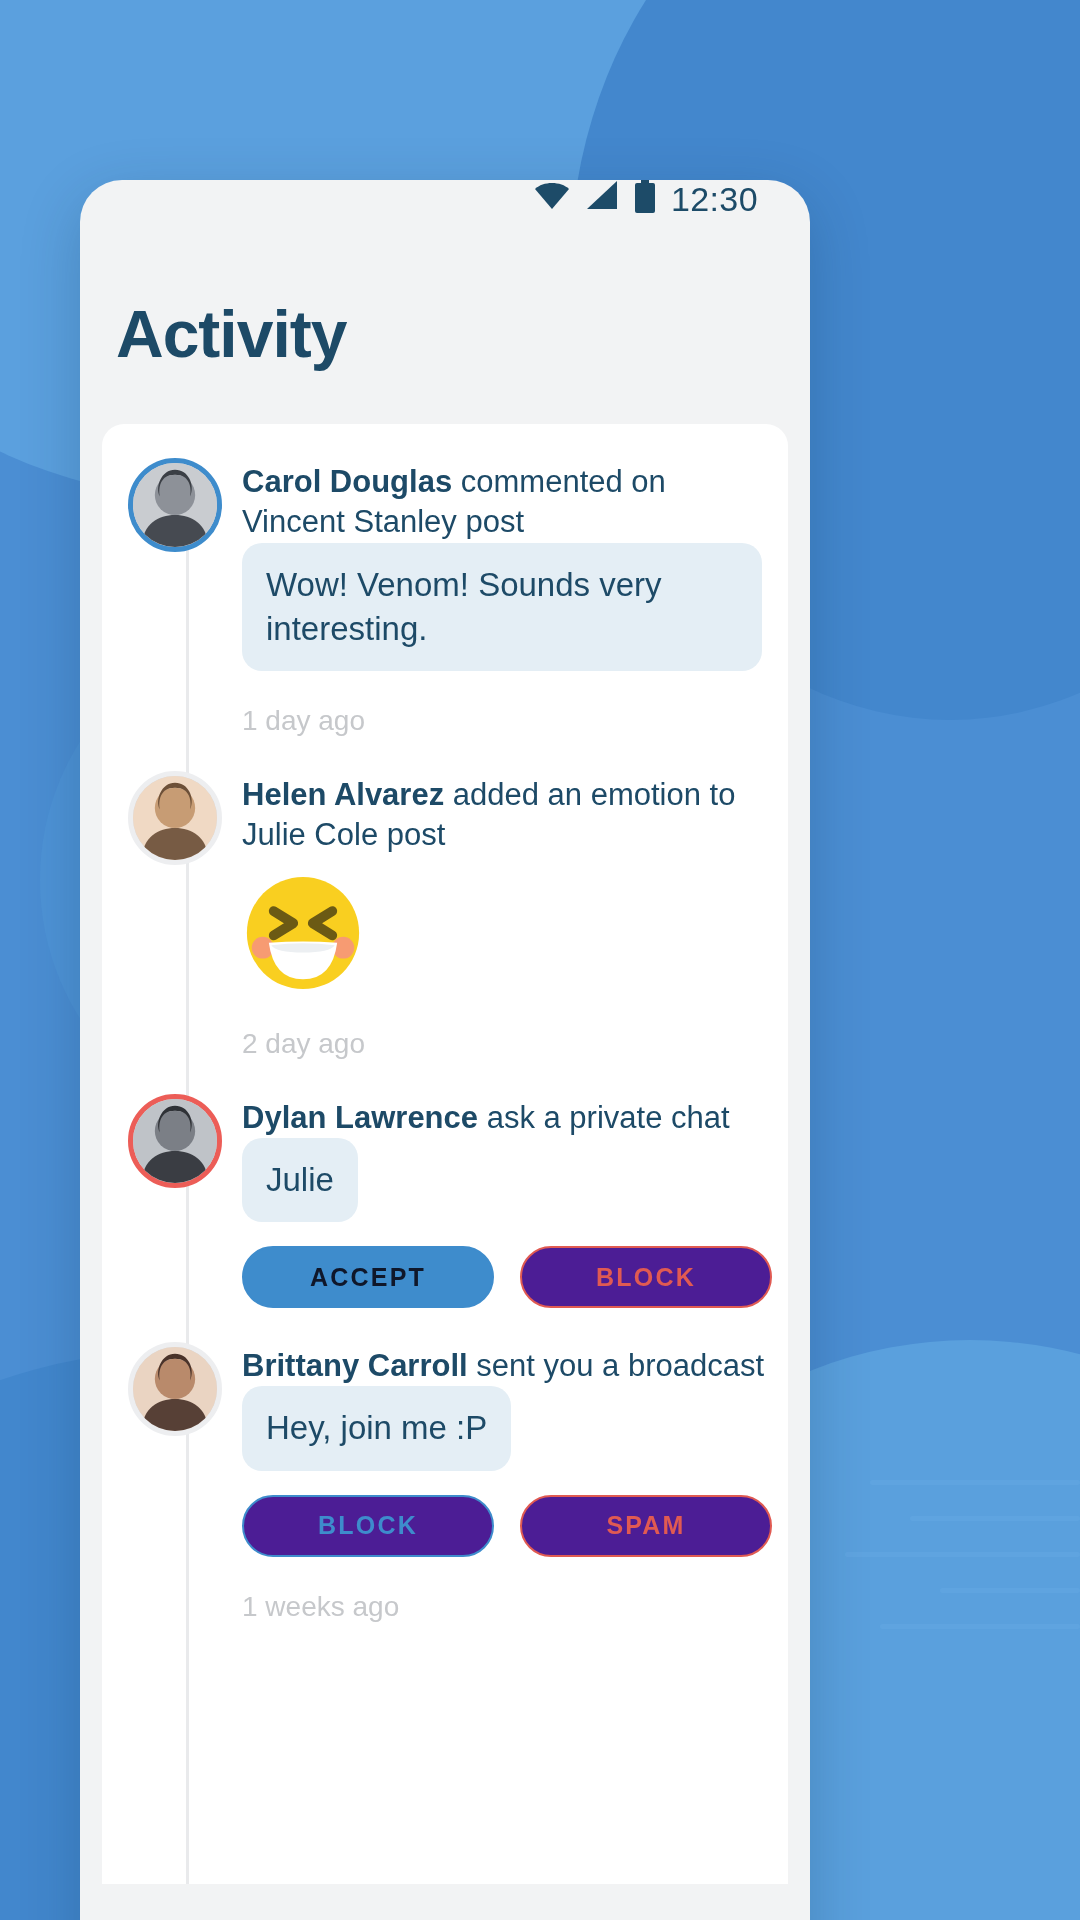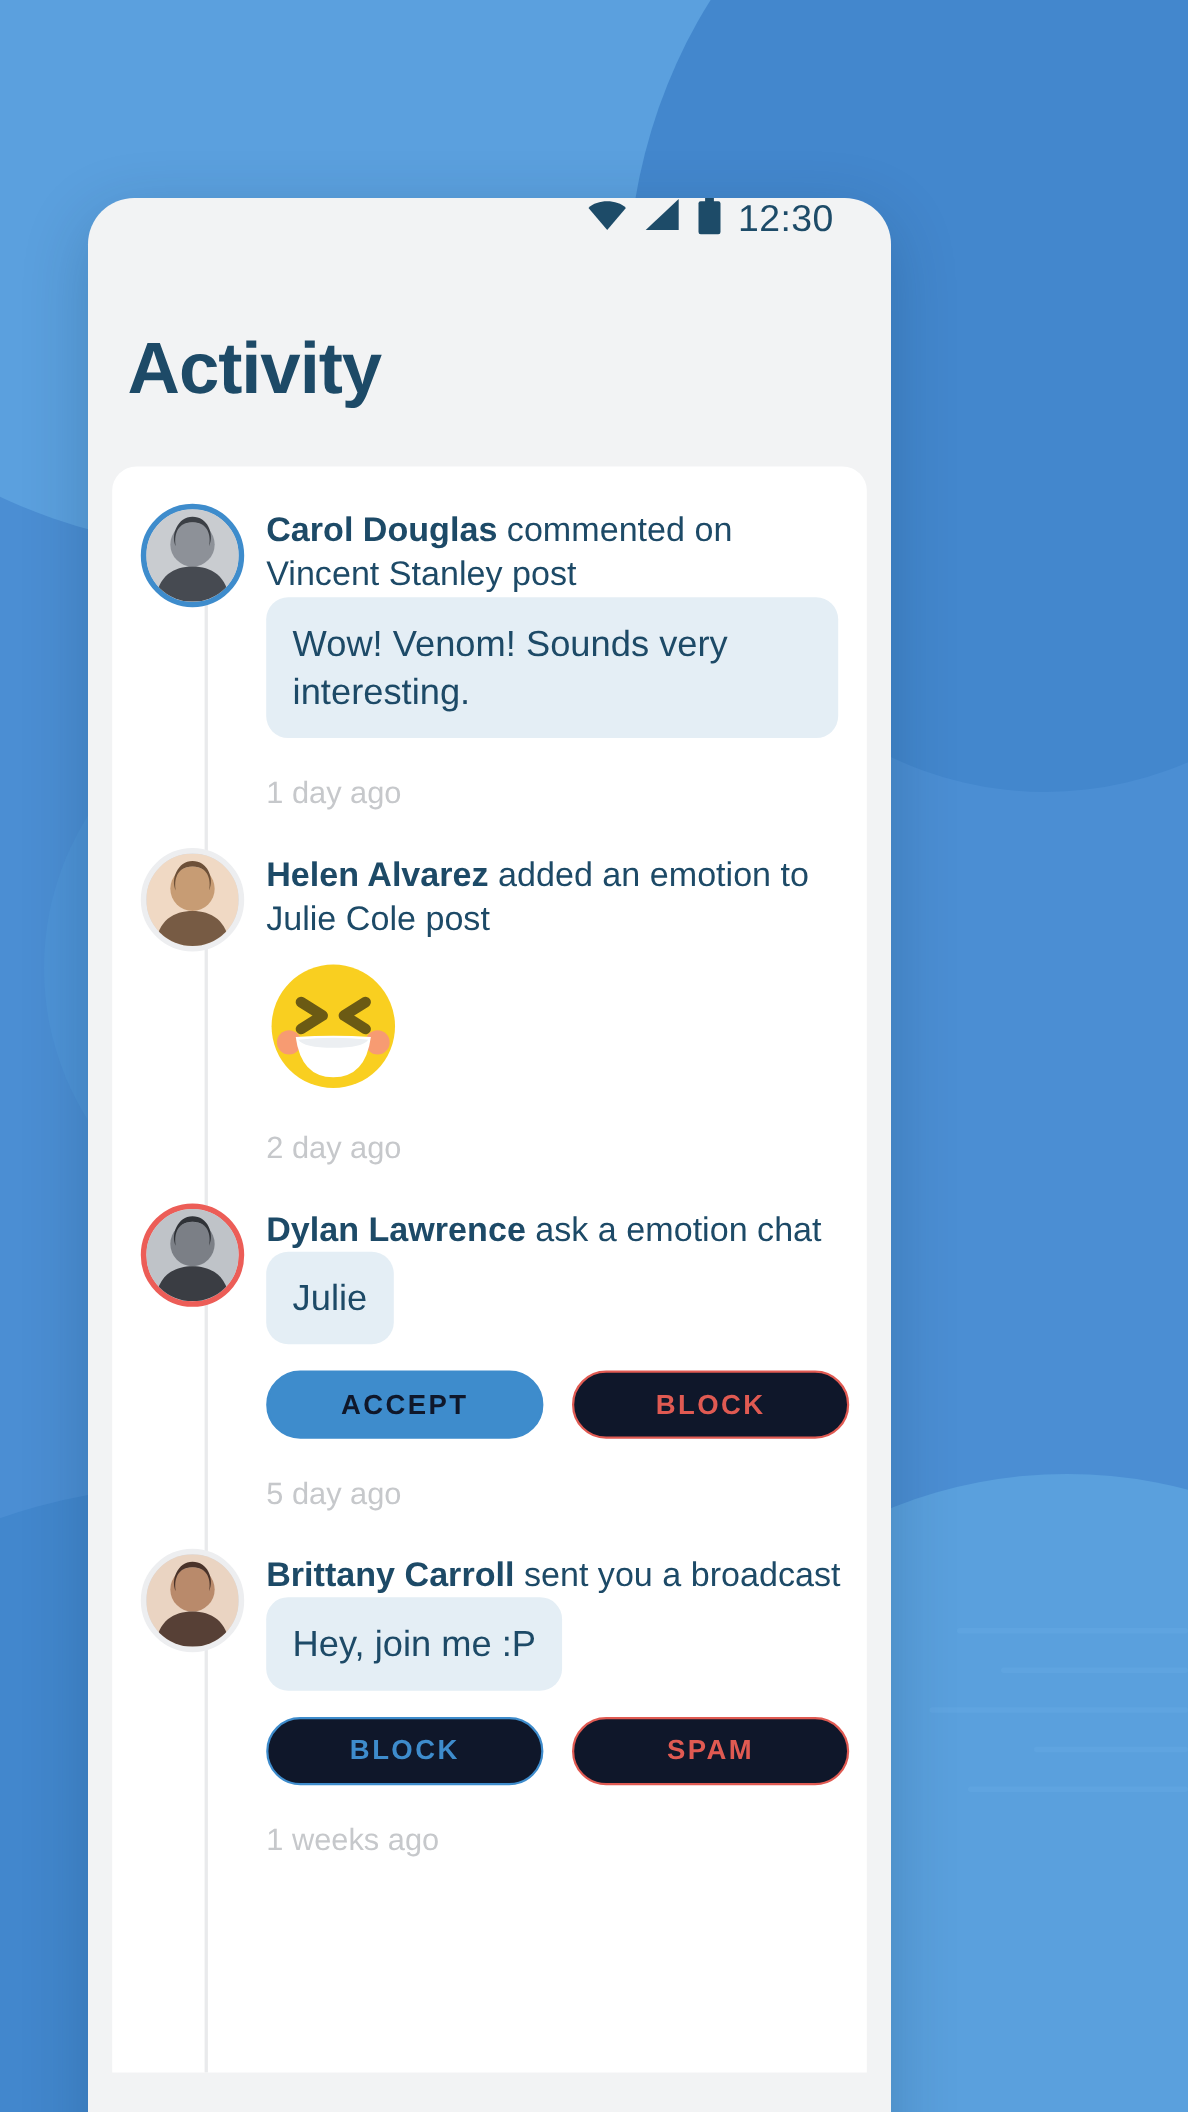--- a/index.html
+++ b/index.html
@@ -88,21 +88,21 @@
   }
 
   .emoji-wrap { margin-top:16px; }
   .emoji { width:122px; height:122px; display:block; }
 
   .btn-row { display:flex; gap:26px; margin-top:24px; }
   .btn {
     flex:0 0 252px; height:62px; border-radius:34px;
     display:flex; align-items:center; justify-content:center;
     font-size:25px; font-weight:bold; letter-spacing:2.2px;
-    background:#0f172a; border:2px solid transparent; cursor:pointer;
+    background:#4c1d95; border:2px solid transparent; cursor:pointer;
   }
   .btn-accept { background:#3e8ccc; color:#0f172a; border-color:#3e8ccc; }
   .btn-outline-blue { border-color:#3e8ccc; color:#3e8ccc; }
   .btn-outline-red  { border-color:#e05a52; color:#e05a52; }
 
   .timestamp { font-size:28px; color:#c6c8cb; margin-top:34px; }
 
   .spacer-28 { height:28px; }
 </style>
 </head>
@@ -195,24 +195,24 @@
           <div class="avatar-col">
             <div class="avatar ring-red">
               <svg viewBox="0 0 100 100" preserveAspectRatio="xMidYMid slice">
     <rect width="100" height="100" fill="#bfc3c8"></rect>
     <circle cx="50" cy="38" r="24" fill="#7b7f86"></circle>
     <path d="M50 14 C32 14 30 30 32 40 C26 28 34 8 50 8 C66 8 74 26 68 40 C70 30 68 14 50 14Z" fill="#2f3237"></path>
     <path d="M10 100 C12 72 30 62 50 62 C70 62 88 72 90 100 Z" fill="#2f3237" opacity="0.92"></path>
   </svg>
             </div>
           </div>
-          <div class="content-col"><div class="act-text"><span class="who">Dylan Lawrence</span><span> ask a emotion chat</span></div><div class="bubble">Julie</div><div class="btn-row">
+          <div class="content-col"><div class="act-text"><span class="who">Dylan Lawrence</span><span> ask a private chat</span></div><div class="bubble">Julie</div><div class="btn-row">
               <button class="btn btn-accept">ACCEPT</button>
               <button class="btn btn-outline-red">BLOCK</button>
-            </div><div class="timestamp">5 day ago</div><div class="spacer-28"></div></div>
+            </div><div class="spacer-28"></div></div>
         </div>
         <div class="activity-item">
           <div class="avatar-col">
             <div class="avatar ring-grey">
               <svg viewBox="0 0 100 100" preserveAspectRatio="xMidYMid slice">
     <rect width="100" height="100" fill="#ead4c2"></rect>
     <circle cx="50" cy="38" r="24" fill="#b98a6b"></circle>
     <path d="M50 14 C32 14 30 30 32 40 C26 28 34 8 50 8 C66 8 74 26 68 40 C70 30 68 14 50 14Z" fill="#4a332a"></path>
     <path d="M10 100 C12 72 30 62 50 62 C70 62 88 72 90 100 Z" fill="#4a332a" opacity="0.92"></path>
   </svg>

